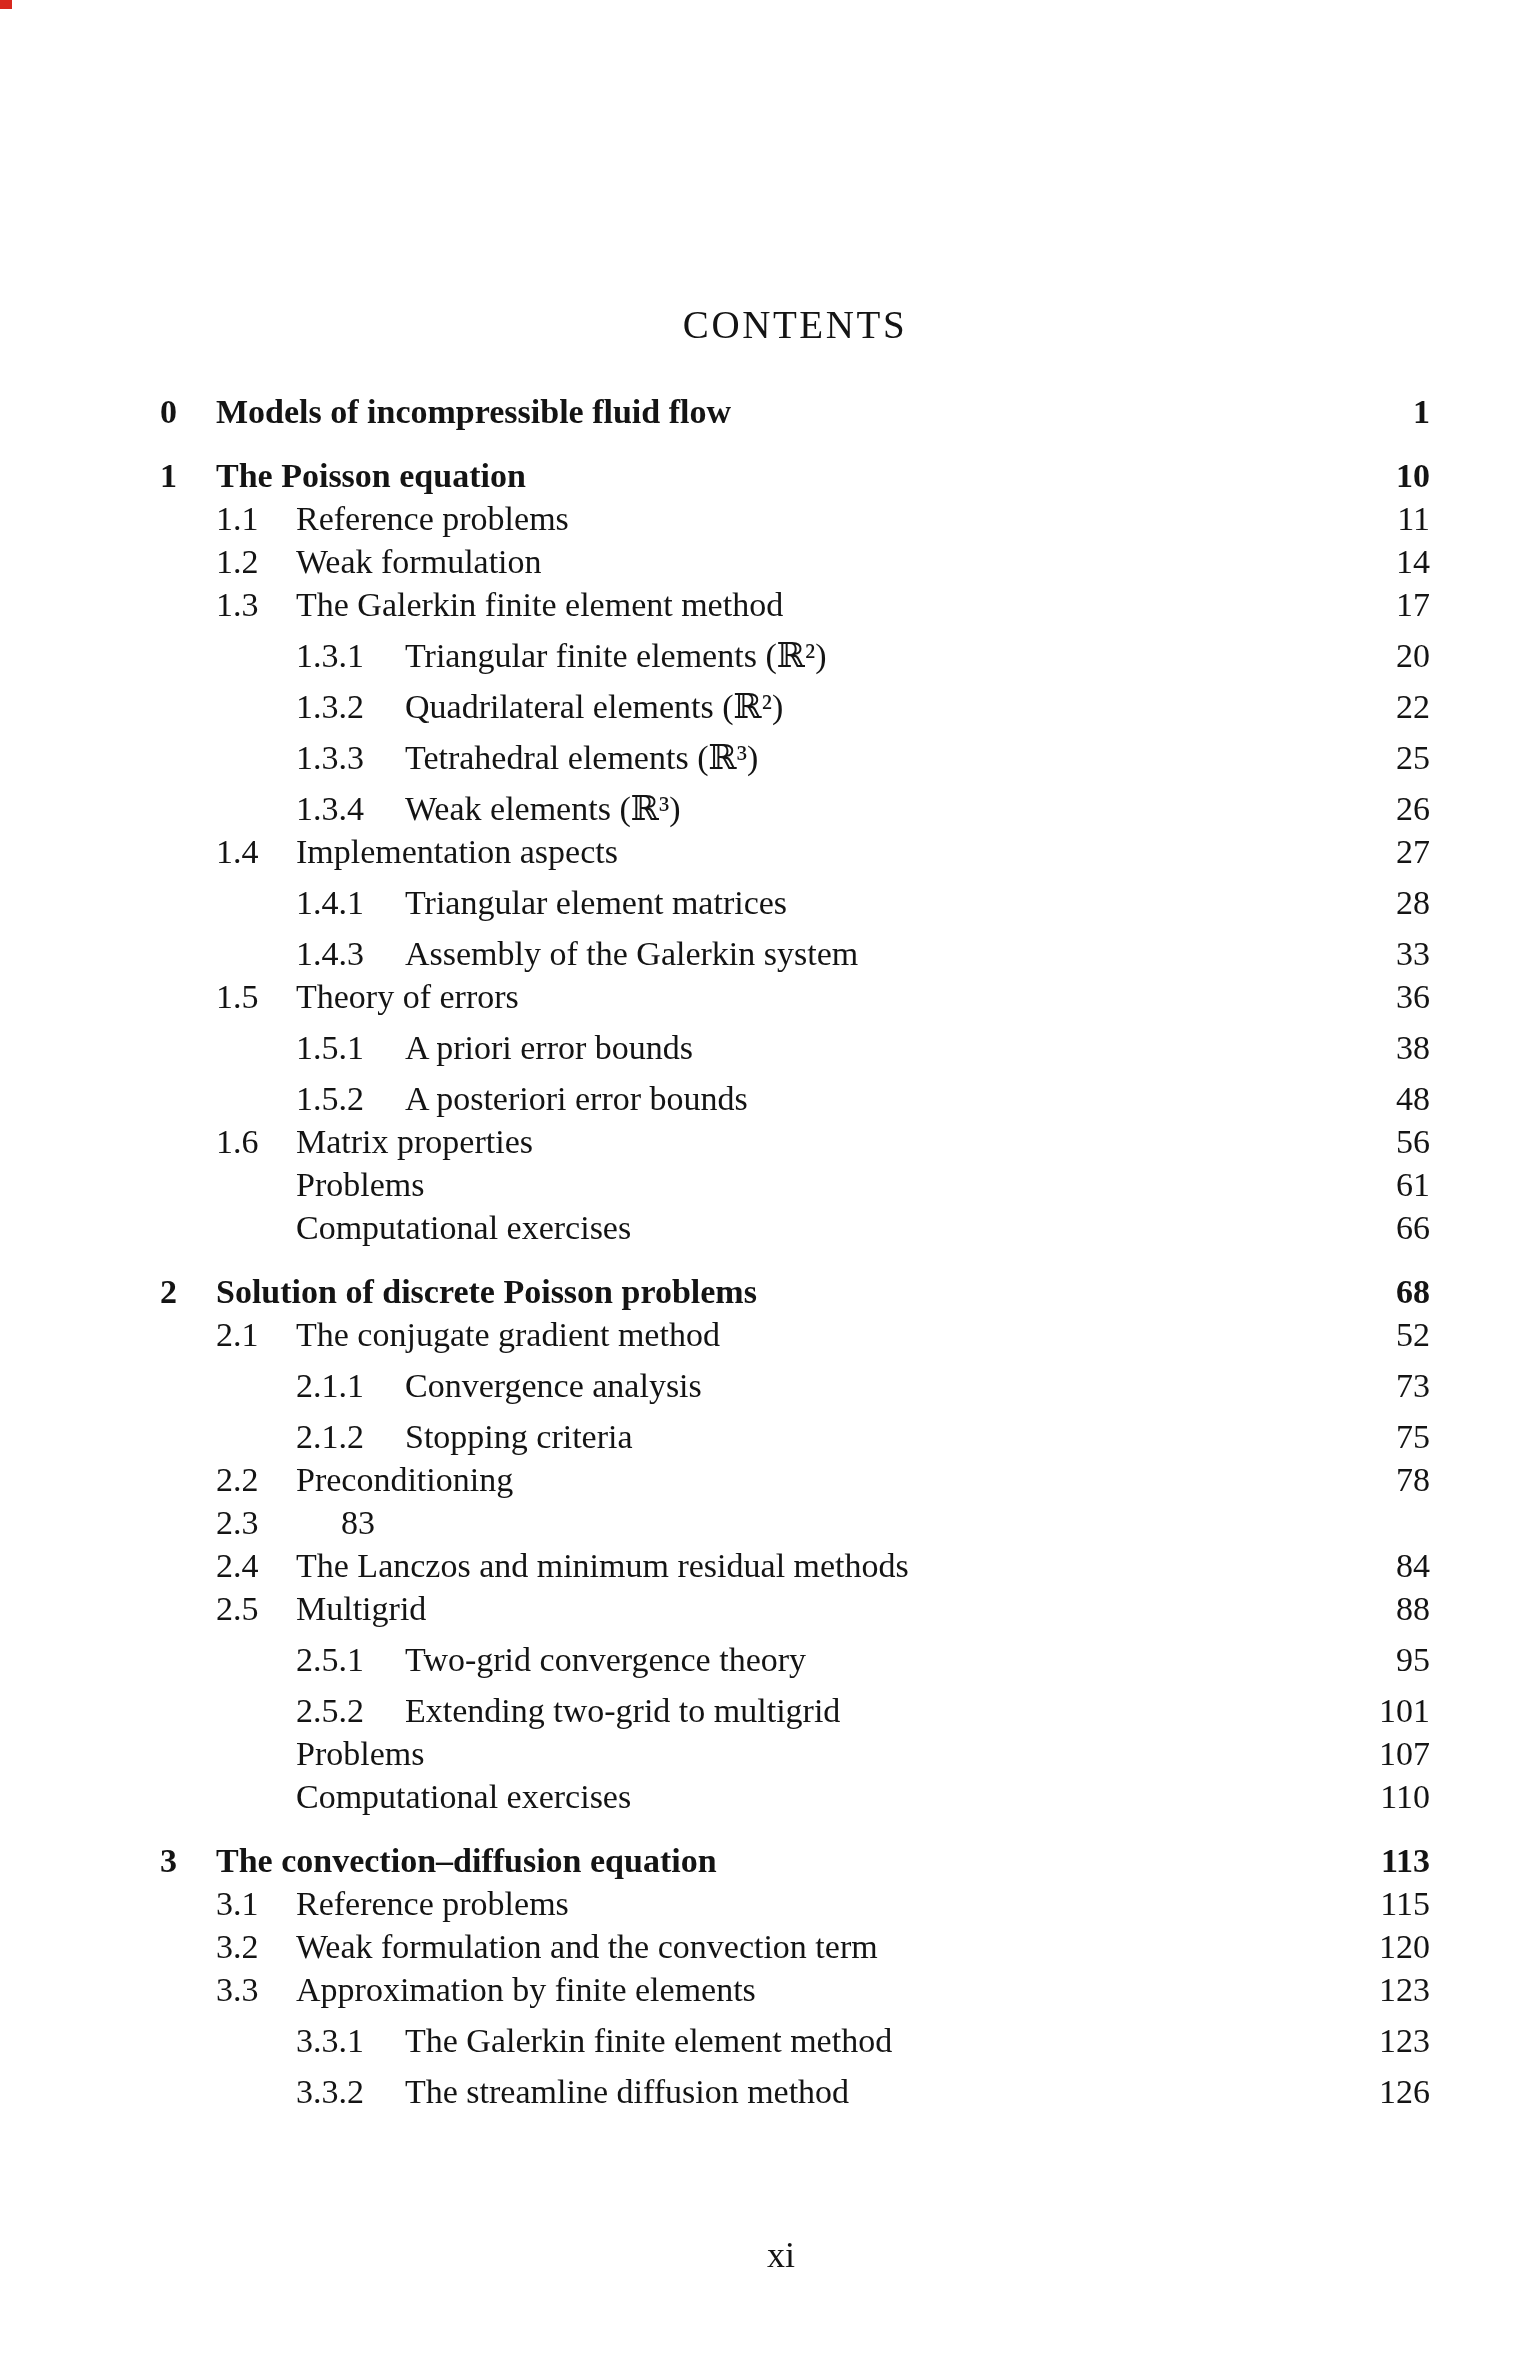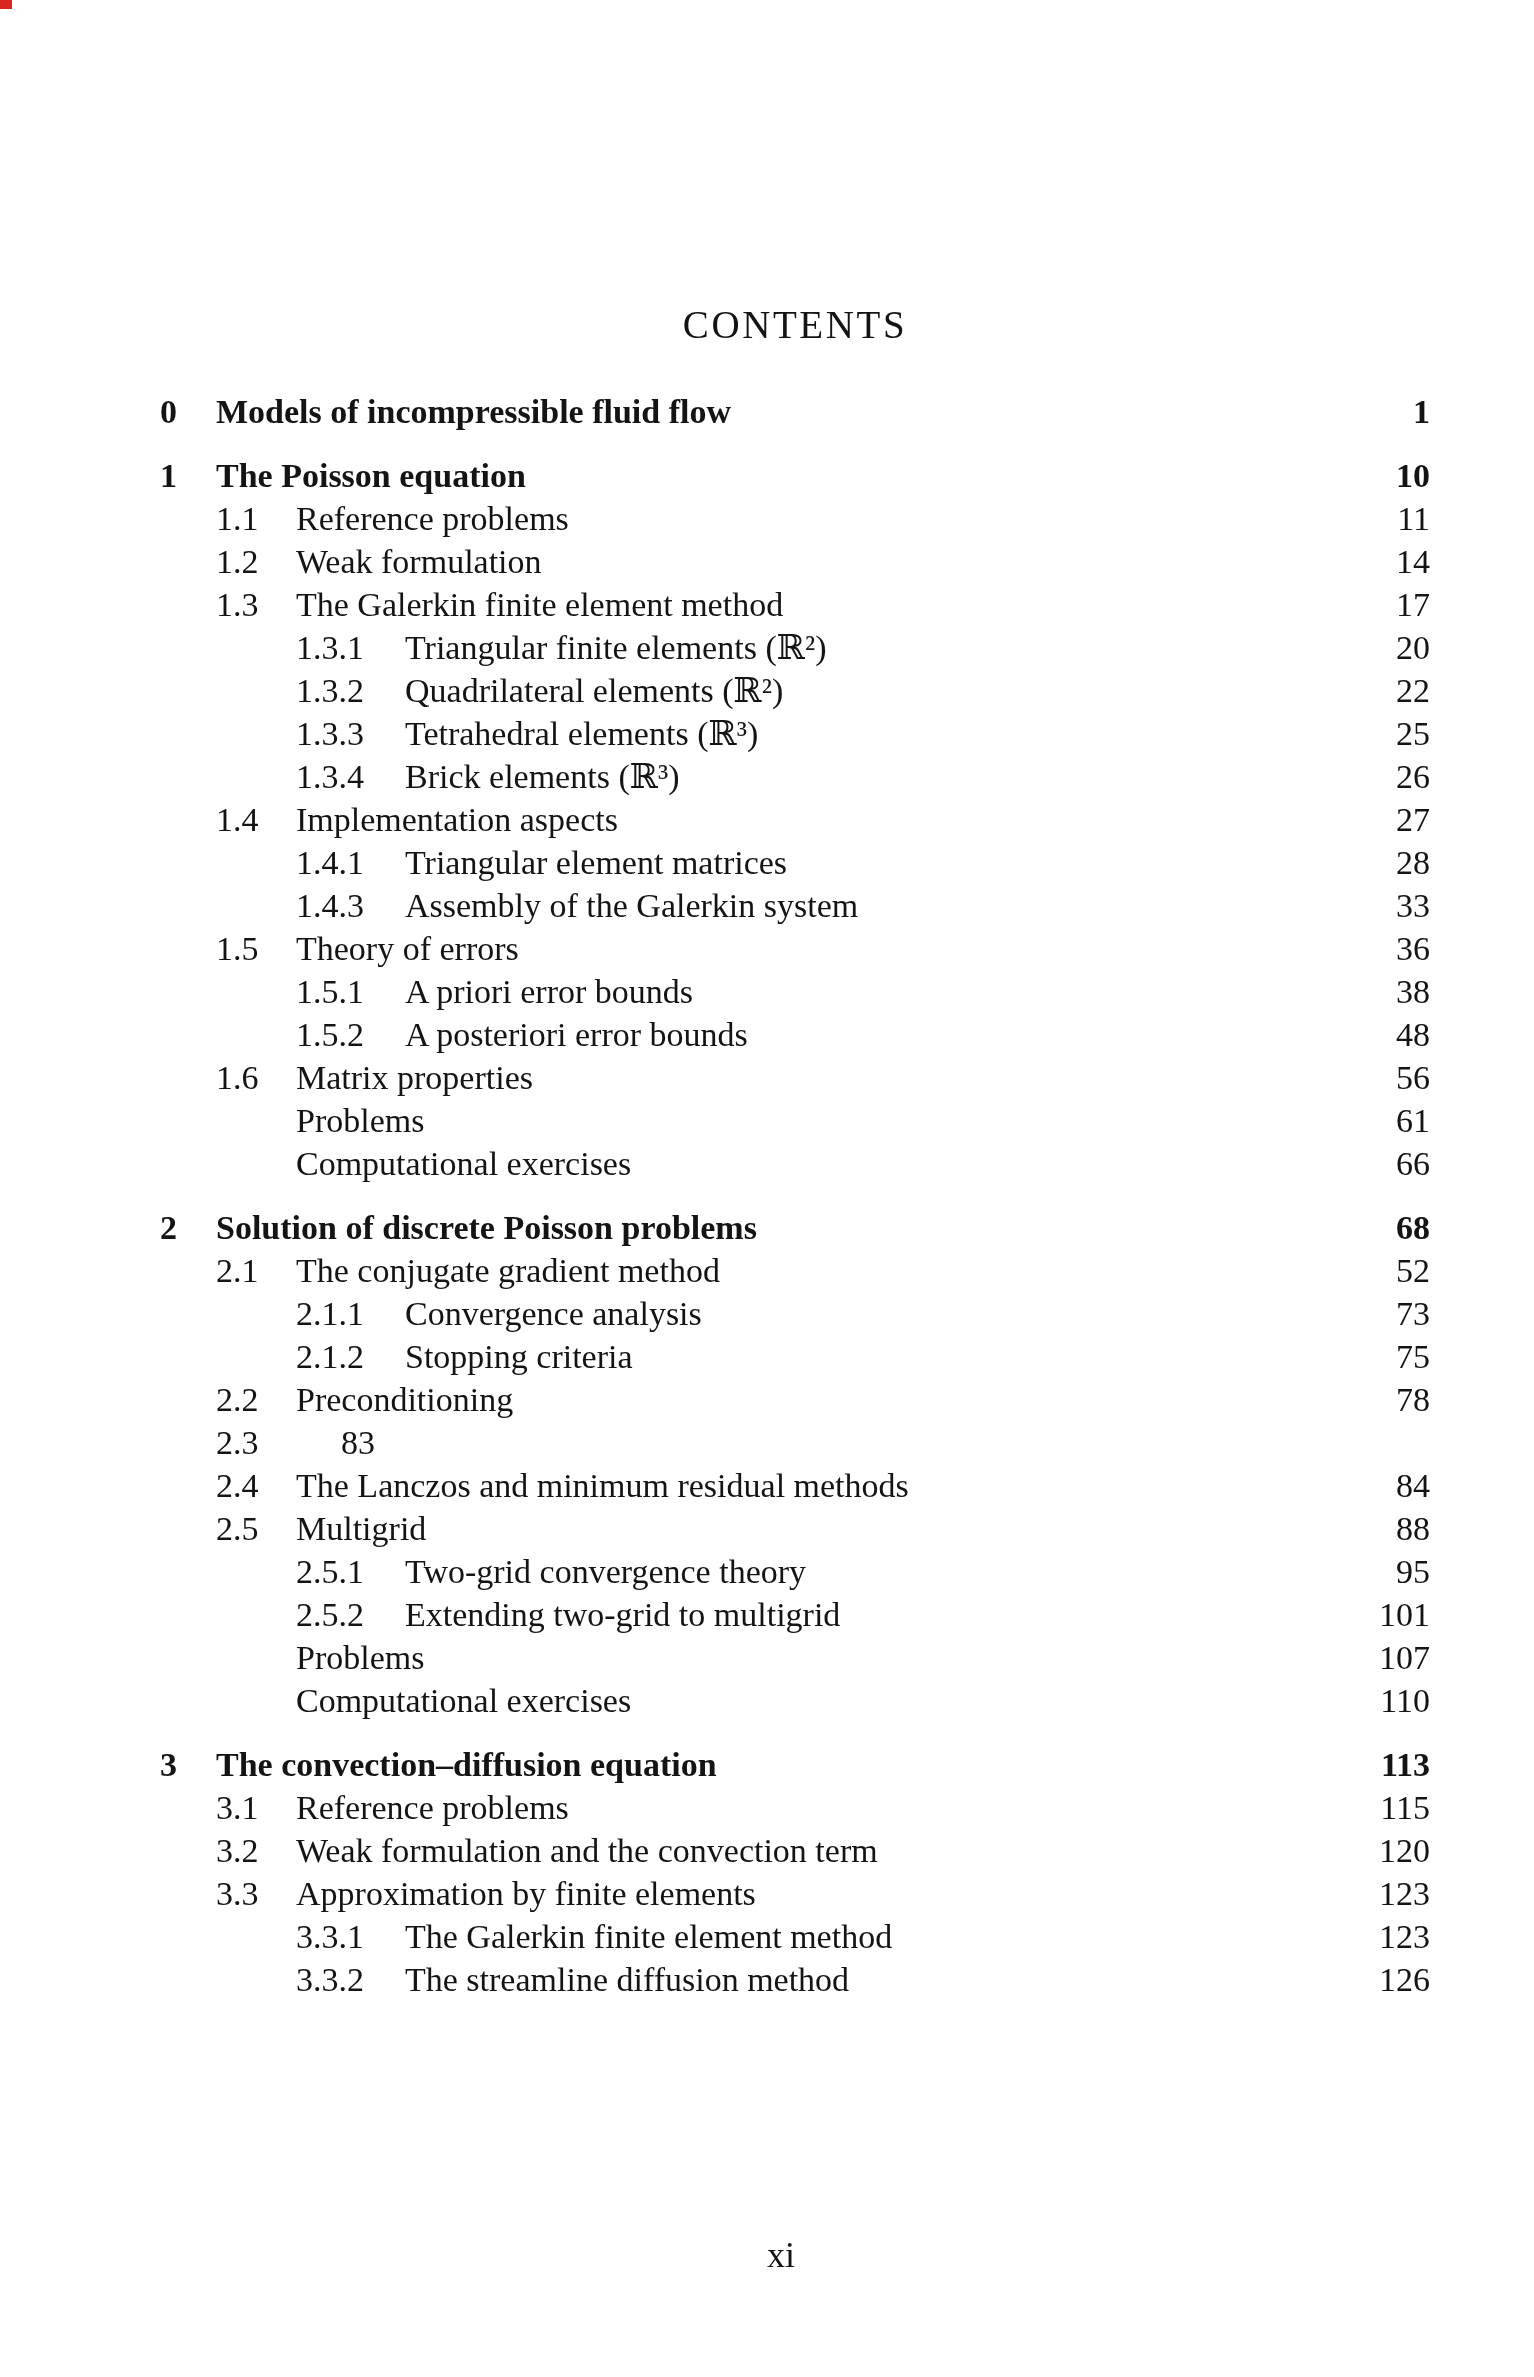--- a/index.html
+++ b/index.html
@@ -53,21 +53,21 @@
     margin-top: 21px;
   }
   .num {
     display: inline-block;
     flex: none;
   }
   .chapter > .num  { width: 56px; }
   .section         { padding-left: 56px; }
   .section > .num  { width: 80px; }
   .subsection        { padding-left: 136px; }
-  .subsection > .num { width: 109px; }
+  .subsection > .num { width: 109px; margin-top: 8px; }
   .plain           { padding-left: 136px; }
   .ttl {
     flex: 1 1 auto;
     white-space: nowrap;
     overflow: hidden;
   }
   .pg {
     flex: none;
     min-width: 79px;
     text-align: right;
@@ -123,21 +123,21 @@
         <span class="ttl">Quadrilateral elements (ℝ²)</span>
         <span class="pg">22</span>
       </div>
       <div class="row subsection">
         <span class="num">1.3.3</span>
         <span class="ttl">Tetrahedral elements (ℝ³)</span>
         <span class="pg">25</span>
       </div>
       <div class="row subsection">
         <span class="num">1.3.4</span>
-        <span class="ttl">Brick elements (ℝ³)</span>
+        <span class="ttl">Weak elements (ℝ³)</span>
         <span class="pg">26</span>
       </div>
       <div class="row section">
         <span class="num">1.4</span>
         <span class="ttl">Implementation aspects</span>
         <span class="pg">27</span>
       </div>
       <div class="row subsection">
         <span class="num">1.4.1</span>
         <span class="ttl">Triangular element matrices</span>

